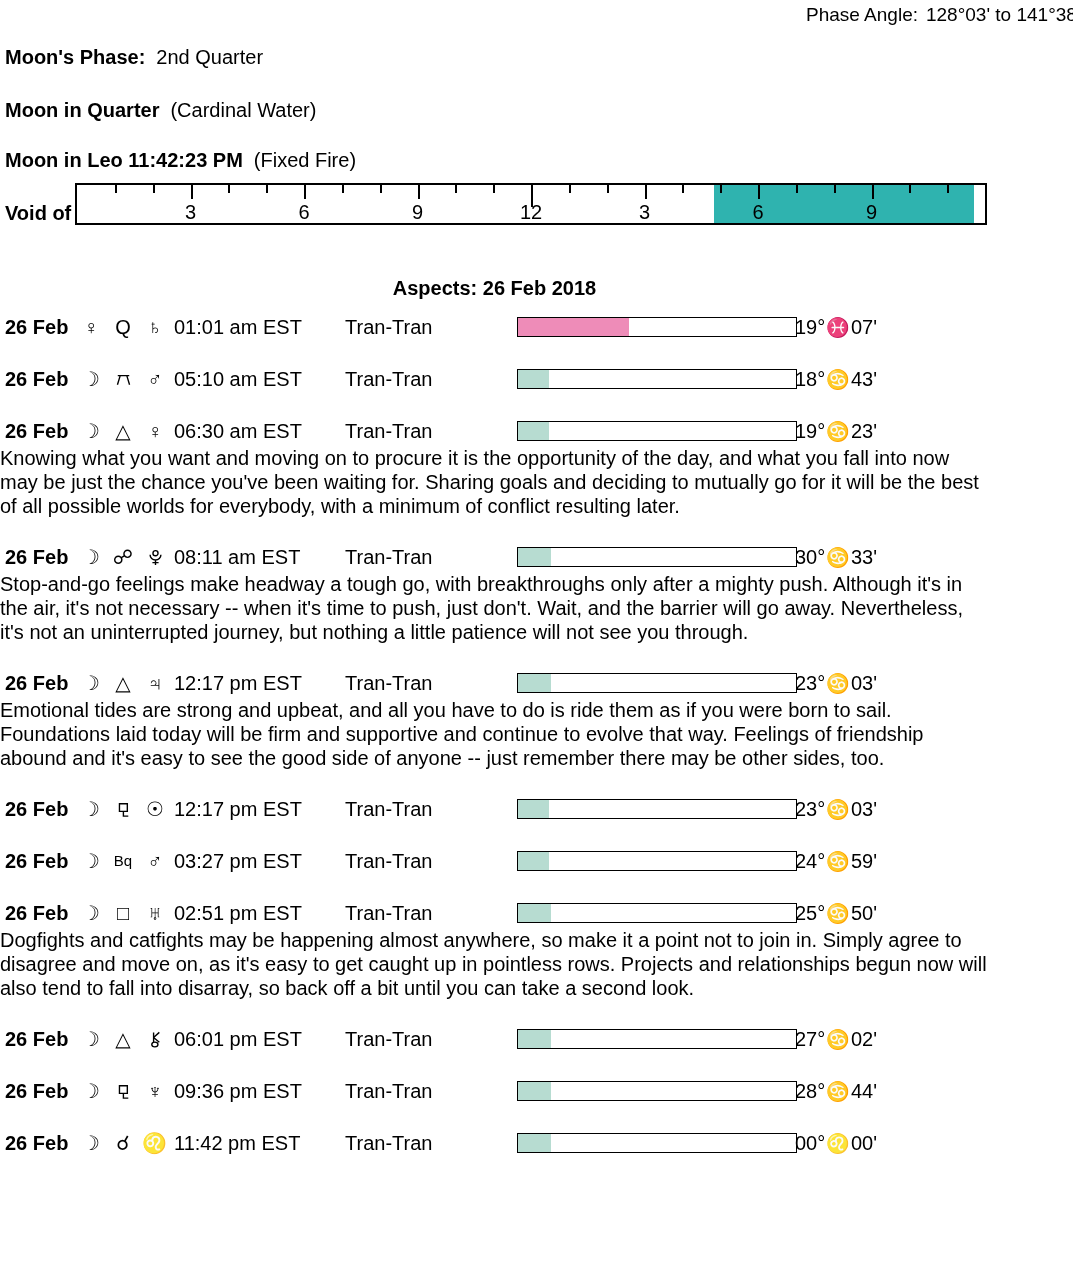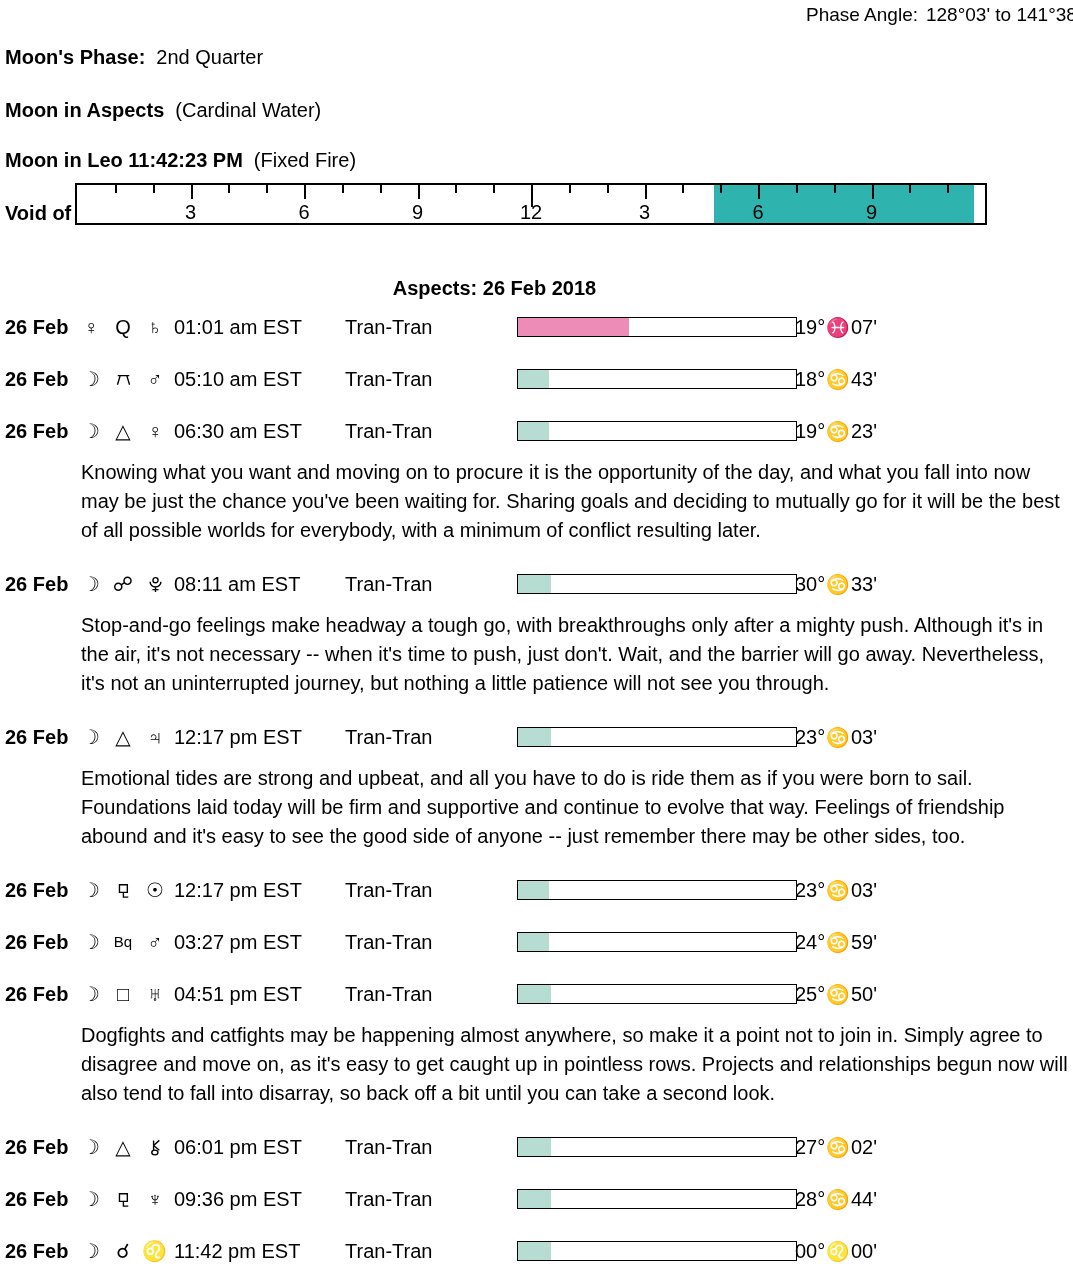--- a/index.html
+++ b/index.html
@@ -29,33 +29,33 @@
   .c-syms{position:absolute;left:78px;top:0;width:90px;height:22px;display:flex;justify-content:space-between;align-items:center;}
   .sym{display:inline-flex;justify-content:center;align-items:center;width:26px;font-size:20px;line-height:22px;}
   .sym.small{font-size:15px;}
   .sym svg{display:block;}
   .c-time{position:absolute;left:174px;}
   .c-type{position:absolute;left:345px;}
   .c-bar{position:absolute;left:517px;top:1px;width:278px;height:18px;border:1px solid #000;background:#fff;}
   .bar-fill{display:block;height:100%;}
   .c-pos{position:absolute;left:795px;}
   .c-pos .sym{width:auto;padding:0 1px;font-size:19px;}
-  .para{margin:16px 0 0 0;padding-left:81px;width:990px;line-height:29px;white-space:normal;}
+  .para{margin:4px 0 0 0;width:990px;line-height:24px;white-space:normal;}
 </style>
 </head>
 <body>
 
 <div class="hdr-line" style="top:3px;">
   <span class="b">Moon's Phase:</span><span class="hdr-val">2nd Quarter</span>
 </div>
 <div class="phase-angle">
   <span>Phase Angle:</span><span class="hdr-val">128°03' to 141°38'</span>
 </div>
 <div class="hdr-line" style="top:56px;">
-  <span class="b">Moon in Aspects</span><span class="hdr-val">(Cardinal Water)</span>
+  <span class="b">Moon in Quarter</span><span class="hdr-val">(Cardinal Water)</span>
 </div>
 <div class="hdr-line" style="top:106px;">
   <span class="b">Moon in Leo 11:42:23 PM</span><span class="hdr-val">(Fixed Fire)</span>
 </div>
 <div class="hdr-line" style="top:159px;">
   <span class="b">Void of Course Moon:</span><span class="hdr-val">04:51p -  11:42p</span>
 </div>
 
 <div class="ruler">
   <div class="ruler-highlight" style="left: 70.2083%; width: 28.5417%; background: rgb(47, 179, 175);"></div>
@@ -227,21 +227,21 @@
 
   </div>
       <div class="ablock has-text">
     <div class="arow">
       <span class="c-date">26 Feb</span>
       <span class="c-syms">
             <span class="sym">☽</span>
             <span class="sym">□</span>
             <span class="sym">♅</span>
           </span>
-      <span class="c-time"><span>04:51 pm</span> <span>EST</span></span>
+      <span class="c-time"><span>02:51 pm</span> <span>EST</span></span>
       <span class="c-type">Tran-Tran</span>
       <span class="c-bar">
             <span class="bar-fill" style="width: 12%; background: rgb(183, 220, 209);"></span>
           </span>
       <span class="c-pos"><span>25°</span><span><span class="sym">♋</span></span><span>50'</span></span>
     </div>
     <div class="para">Dogfights and catfights may be happening almost anywhere, so make it a point not to join in. Simply agree to disagree and move on, as it's easy to get caught up in pointless rows. Projects and relationships begun now will also tend to fall into disarray, so back off a bit until you can take a second look.</div>
   </div>
       <div class="ablock">
     <div class="arow">

